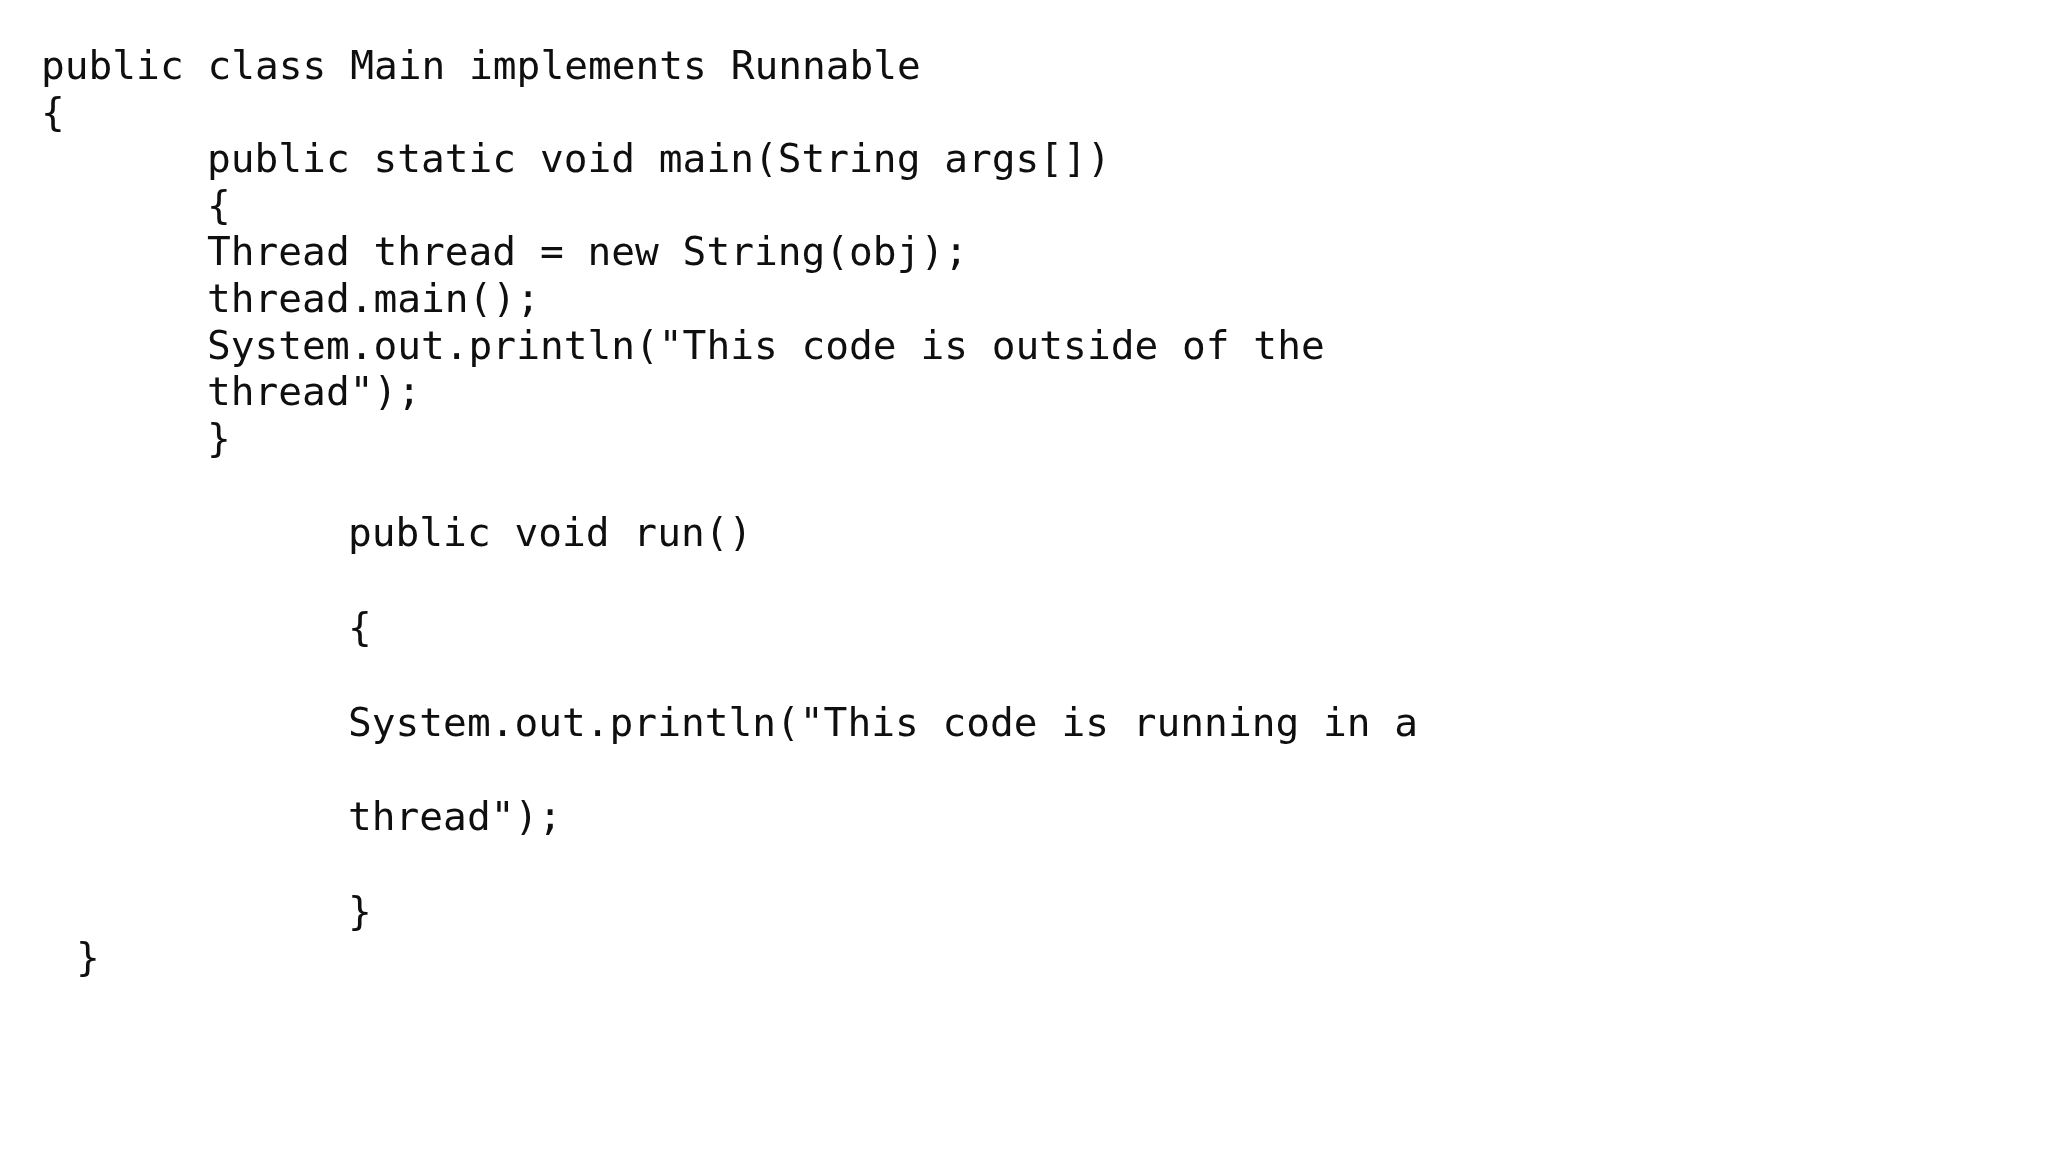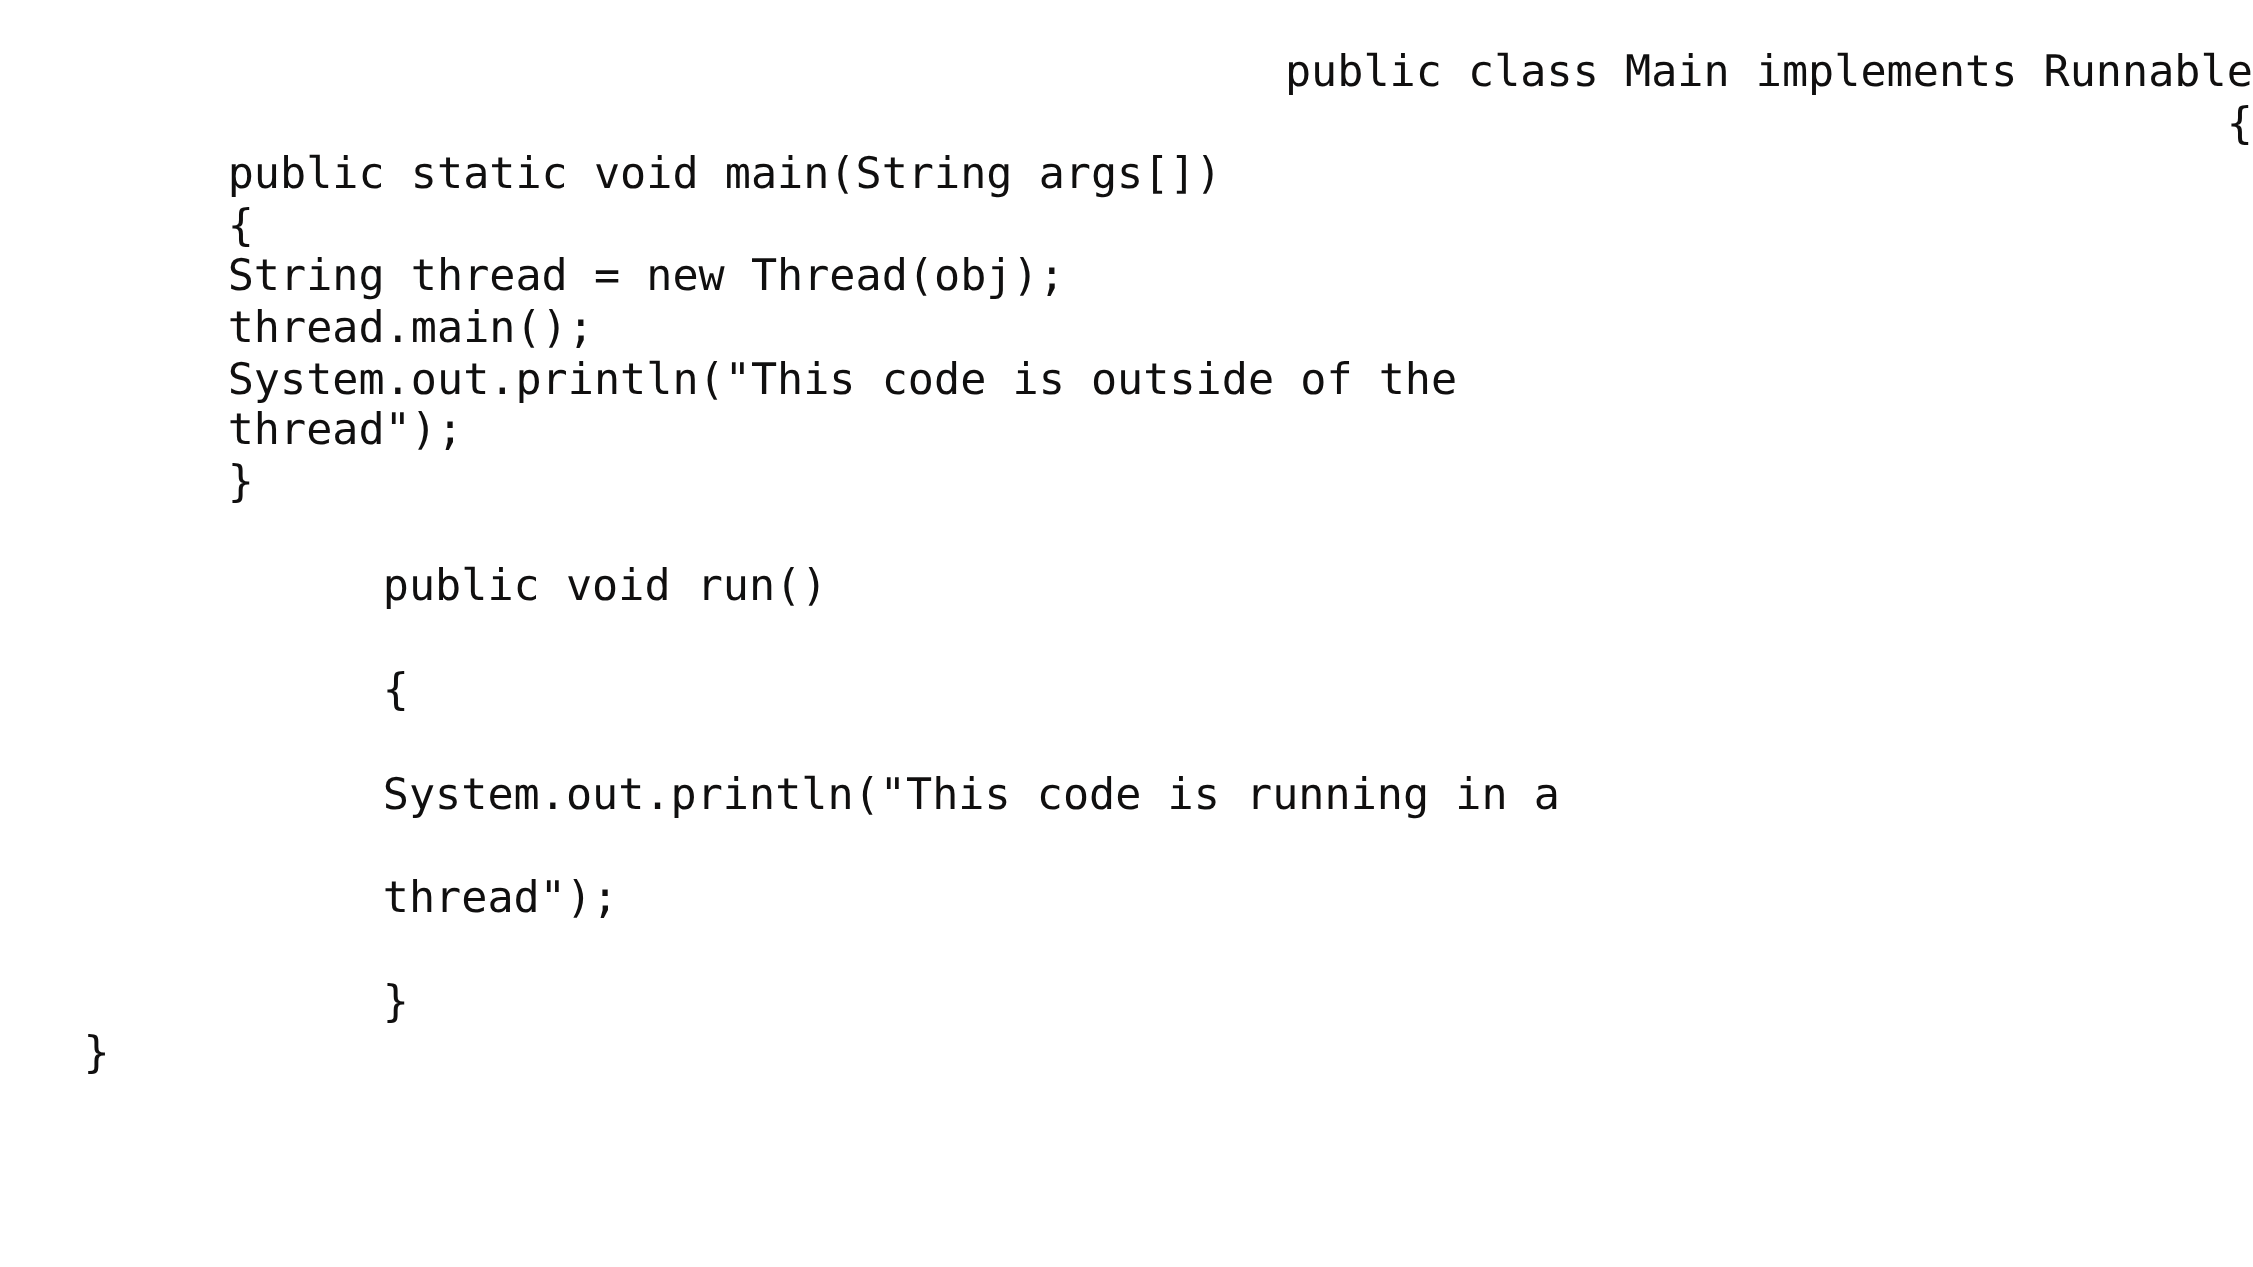--- a/index.html
+++ b/index.html
@@ -34,35 +34,35 @@
     line-height: 46.6px;
     height: 46.6px;
     color: #100f0f;
     white-space: pre;
     letter-spacing: 0px;
     font-weight: 400;
     -webkit-font-smoothing: antialiased;
   }
 
   
-  .ind-0 { padding-left: 41px; text-align: right; }
+  .ind-0 { padding-left: 41px; }
   .ind-1 { padding-left: 195px; margin-left: 12px; }
   .ind-2 { padding-left: 348px; margin-top: 48px; }
   .ind-close { padding-left: 76px; }
 </style>
 </head>
 <body>
 
 <div id="slide" style="background: rgb(255, 255, 255);">
   <div id="code-block" style="color: rgb(16, 15, 15);">
       <div class="code-line ind-0">public class Main implements Runnable</div>
       <div class="code-line ind-0">{</div>
       <div class="code-line ind-1">public static void main(String args[])</div>
       <div class="code-line ind-1">{</div>
-      <div class="code-line ind-1">String thread = new Thread(obj);</div>
+      <div class="code-line ind-1">Thread thread = new String(obj);</div>
       <div class="code-line ind-1">thread.main();</div>
       <div class="code-line ind-1">System.out.println("This code is outside of the</div>
       <div class="code-line ind-1">thread");</div>
       <div class="code-line ind-1">}</div>
       <div class="code-line ind-2">public void run()</div>
       <div class="code-line ind-2">{</div>
       <div class="code-line ind-2">System.out.println("This code is running in a</div>
       <div class="code-line ind-2">thread");</div>
       <div class="code-line ind-2">}</div>
       <div class="code-line ind-close">}</div>

